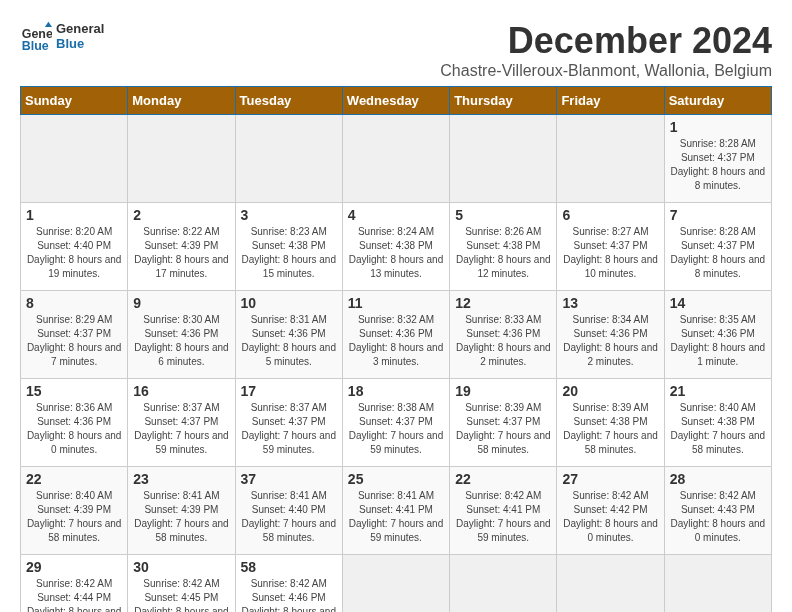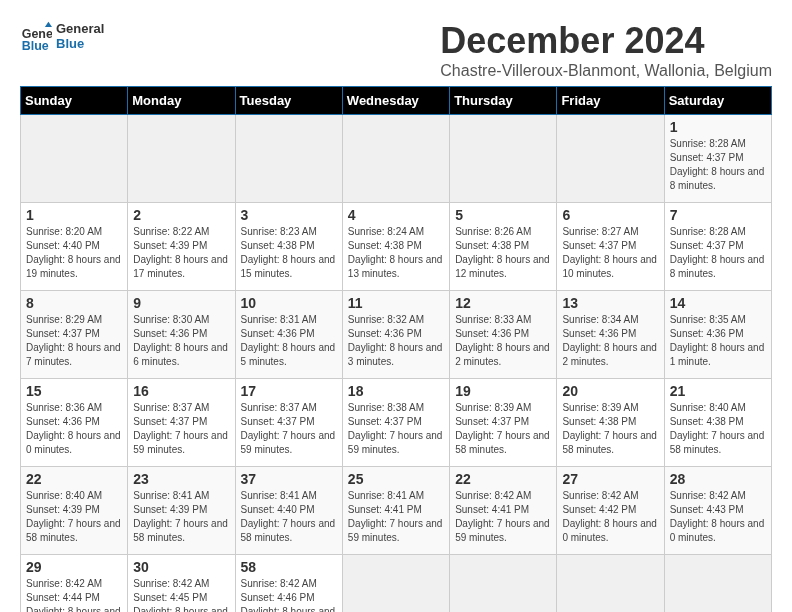--- a/index.html
+++ b/index.html
@@ -19,37 +19,38 @@
     .logo {
       display: flex;
       align-items: center;
       gap: 4px;
     }
     .logo-icon {
       width: 32px;
       height: 32px;
     }
     .title-block {
+      text-align: right;
     }
     .calendar-title {
       font-size: 36px;
       font-weight: bold;
       color: #333;
     }
     .calendar-subtitle {
       font-size: 16px;
       color: #555;
     }
     table {
       width: 100%;
       border-collapse: collapse;
       table-layout: fixed;
     }
     thead th {
-      background-color: #000000;
+      background-color: #a16207;
       color: #fff;
       font-size: 13px;
       font-weight: bold;
       padding: 6px 4px;
       text-align: left;
       border: 1px solid #1a6faa;
       margin-top: 22px;
     }
     tbody td {
       border: 1px solid #ccc;
@@ -67,20 +68,21 @@
       font-size: 14px;
       font-weight: bold;
       color: #333;
       display: block;
       margin-bottom: 2px;
     }
     .day-info {
       font-size: 10px;
       line-height: 1.4;
       color: #444;
+      text-align: center;
     }
     td.empty {
       background: #f0f0f0 !important;
     }
   </style>
 </head>
 <body>
 
 <div class="header">
   <div class="logo">

